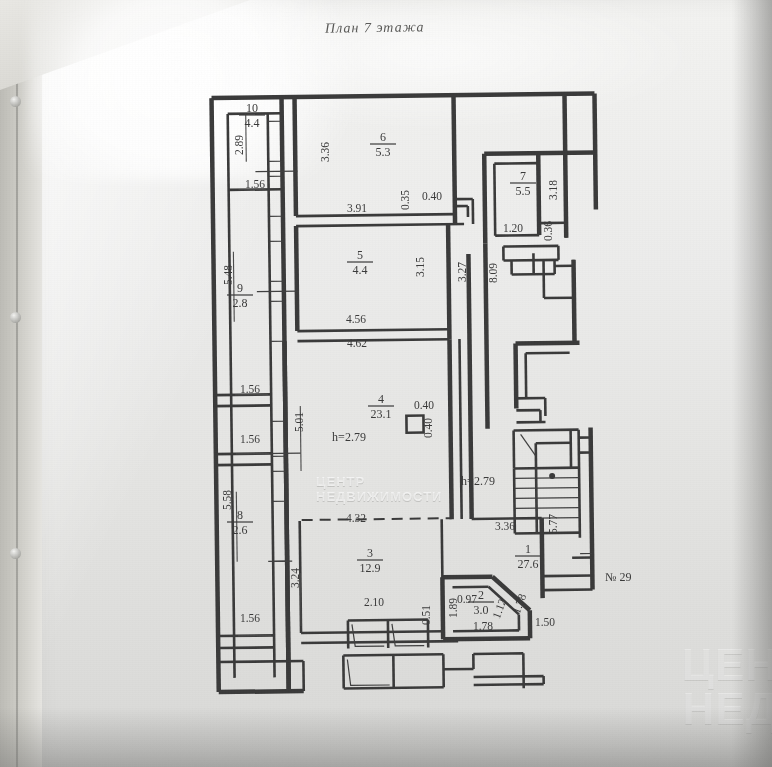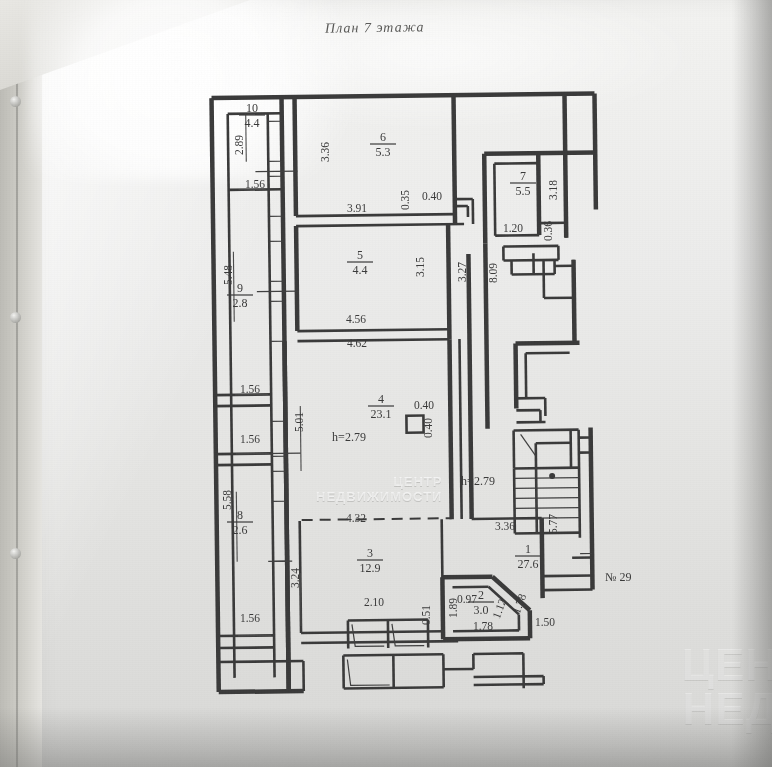--- a/index.html
+++ b/index.html
@@ -57,21 +57,21 @@
   #plan svg{display:block;}
 
   
   .wm{
     position:absolute;color:rgba(255,255,255,0.72);
     font-family:"Liberation Sans",sans-serif;font-weight:700;
     letter-spacing:1px;text-transform:uppercase;
     text-shadow:0 1px 0 rgba(120,120,118,0.35);
     user-select:none;pointer-events:none;
   }
-  .wm-center{left:316px;top:474px;font-size:13px;line-height:15px;text-align:right;opacity:.85;}
+  .wm-center{left:316px;top:474px;font-size:13px;line-height:15px;text-align:left;opacity:.85;}
   .wm-big{right:-6px;bottom:36px;font-size:44px;line-height:44px;text-align:right;opacity:.55;color:rgba(255,255,255,0.6);}
   .title{
     position:absolute;left:325px;top:20px;font-family:"Liberation Serif",serif;
     font-size:14px;color:#5a5a58;letter-spacing:1px;transform:rotate(-0.8deg);
     font-style:italic;
   }
   .grain{
     position:absolute;left:0;top:0;width:772px;height:767px;opacity:.35;
     background-image:
       repeating-linear-gradient(0deg, rgba(0,0,0,0.02) 0px, rgba(0,0,0,0.02) 1px, rgba(255,255,255,0.02) 1px, rgba(255,255,255,0.02) 2px),

